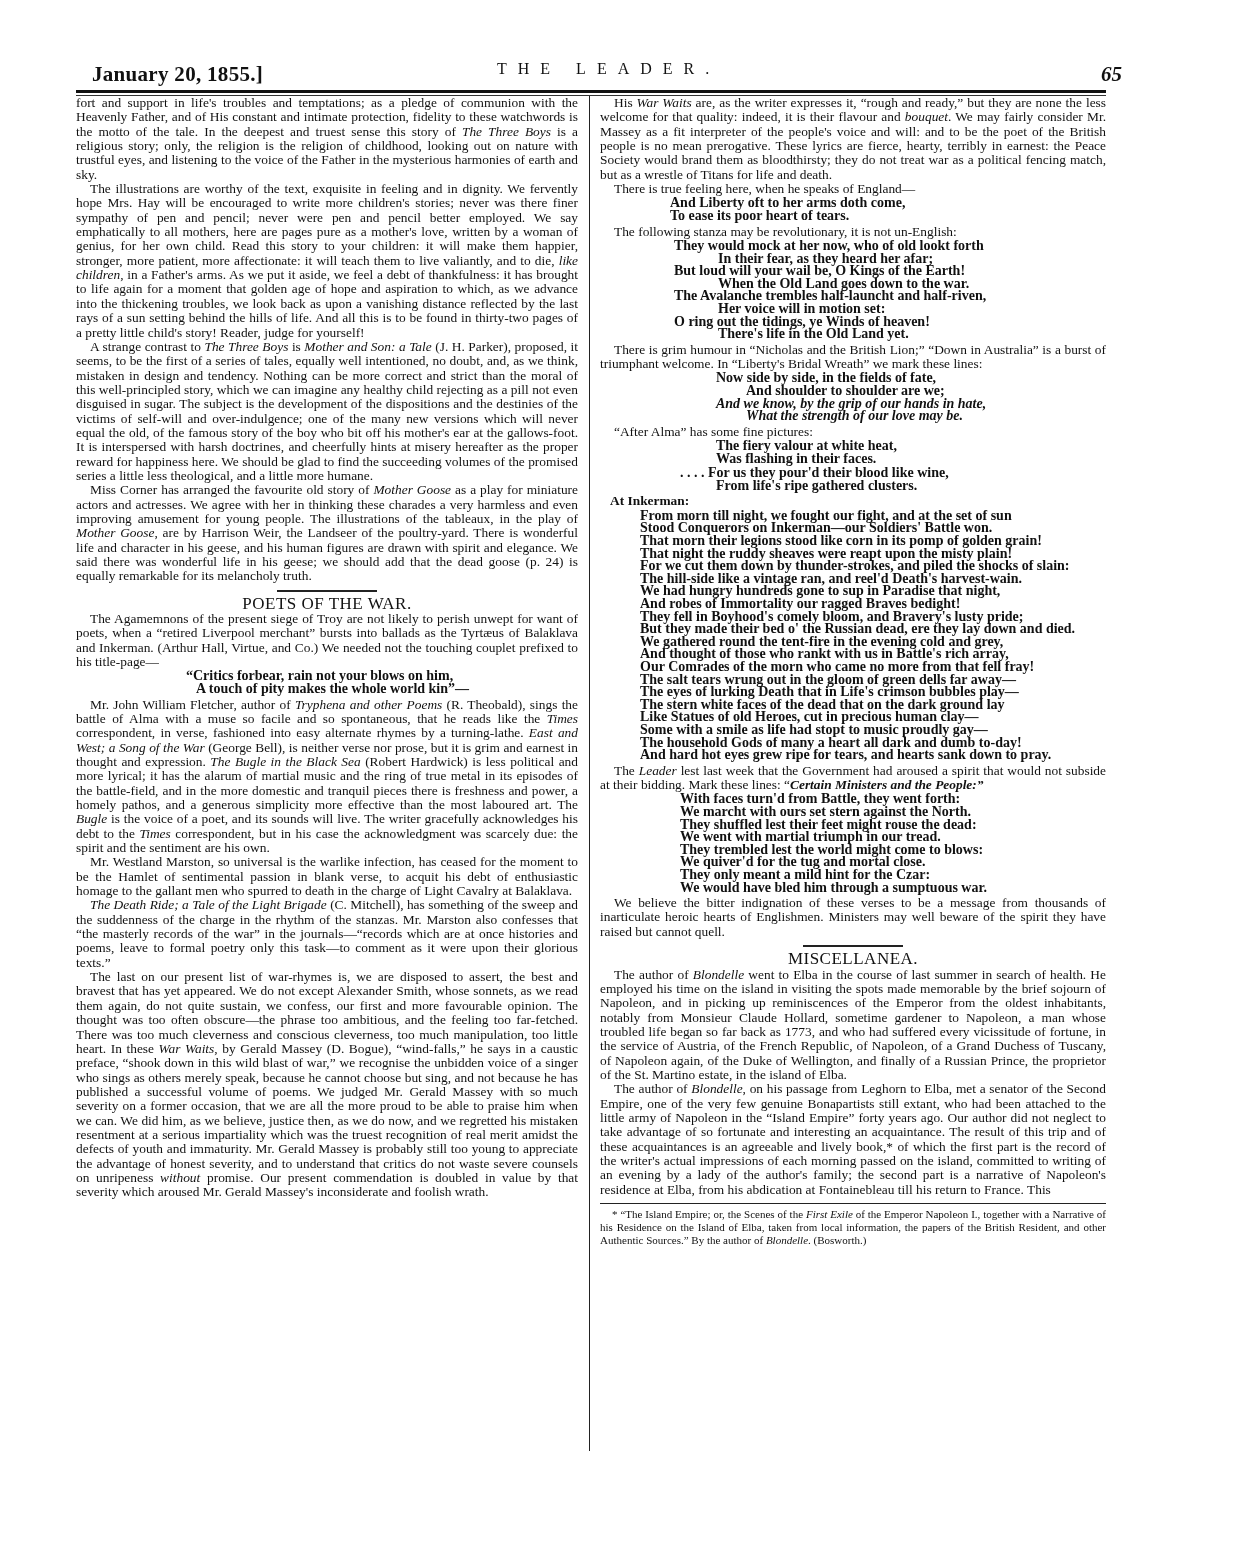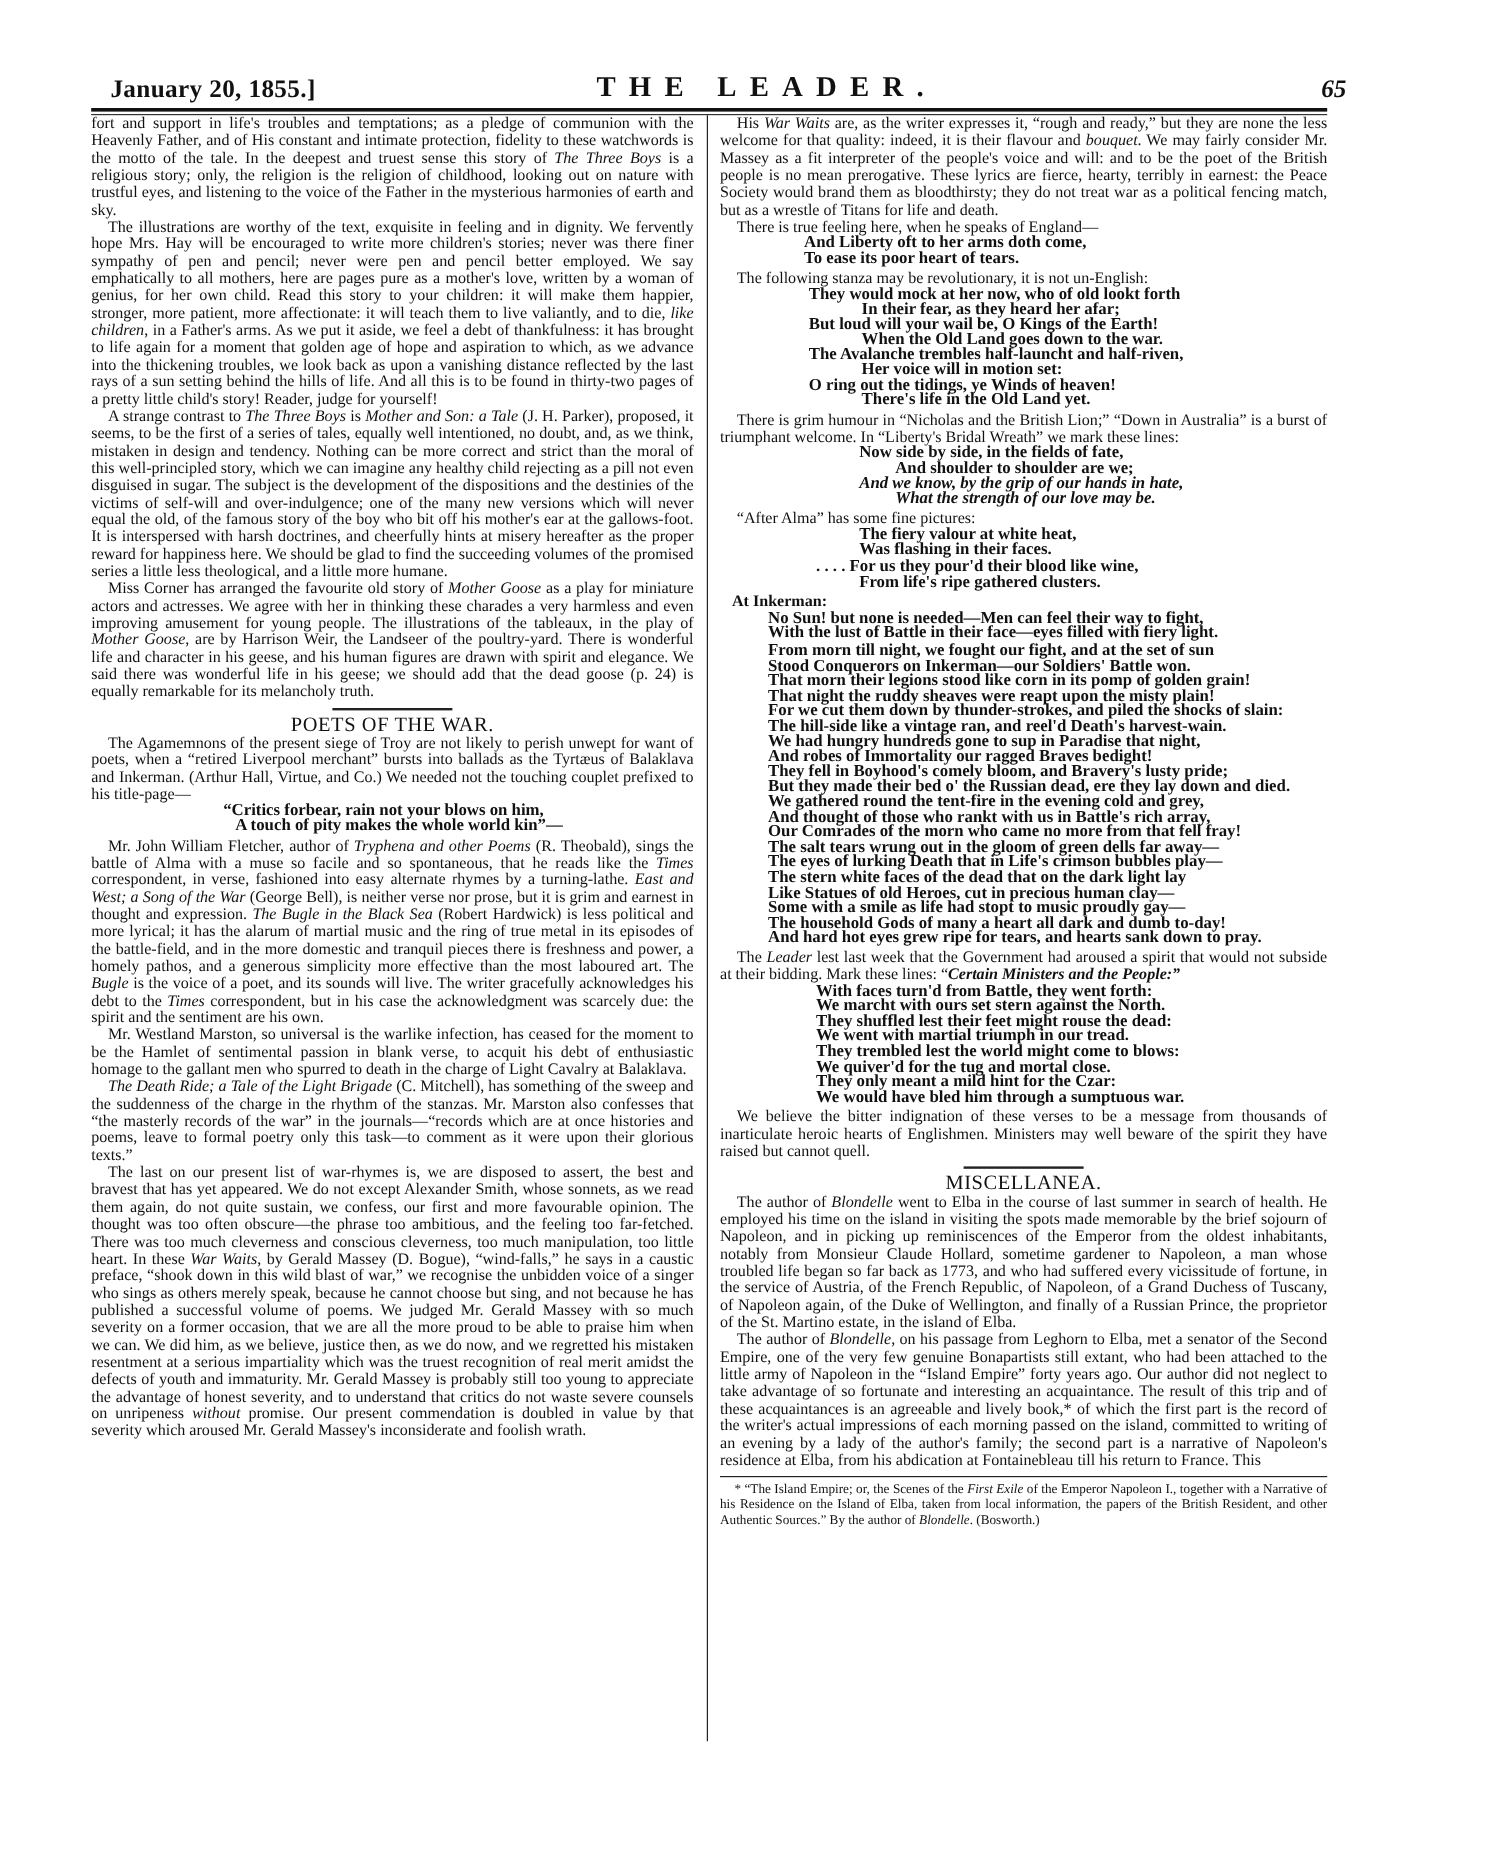--- a/index.html
+++ b/index.html
@@ -10,21 +10,21 @@
   }
   .masthead {
     position: absolute; left: 92px; top: 56px; width: 1030px; height: 34px;
   }
   .mh-date {
     position: absolute; left: 0; top: 6px;
     font-family: "Liberation Serif", serif; font-weight: bold; font-size: 21px; letter-spacing: 0.3px;
   }
   .mh-title {
     position: absolute; left: 405px; top: 4px;
-    font-family: "Liberation Serif", serif; font-weight: bold; font-size: 24px; letter-spacing: 11px;
+    font-family: "Liberation Serif", serif; font-weight: normal; font-size: 16px; letter-spacing: 11px;
   }
   .mh-page {
     position: absolute; right: 0; top: 6px;
     font-family: "Liberation Serif", serif; font-weight: bold; font-size: 21px; font-style: italic;
   }
   .rule-top {
     position: absolute; left: 76px; top: 90px; width: 1030px; height: 3px; background: #111;
   }
   .rule-top2 {
     position: absolute; left: 76px; top: 95px; width: 1030px; height: 1px; background: #333;
@@ -114,40 +114,36 @@
   <div class="verse" style="padding-left:116px;">
     <span class="ln">The fiery valour at white heat,</span>
     <span class="ln">Was flashing in their faces.</span>
   </div>
   <div class="verse" style="padding-left:80px;">
     <span class="ln">. . . . For us they pour'd their blood like wine,</span>
     <span class="ln" style="padding-left:36px;">From life's ripe gathered clusters.</span>
   </div>
   <p class="noindent heading-line" style="padding-left:10px;">At Inkerman:</p>
   <div class="verse" style="padding-left:40px;">
-    <span class="ln">No Sun! but none is needed—Men can feel their way to fight,</span>
-    <span class="ln">With the lust of Battle in their face—eyes filled with fiery light.</span>
-  </div>
-  <div class="verse" style="padding-left:40px;">
     <span class="ln">From morn till night, we fought our fight, and at the set of sun</span>
     <span class="ln">Stood Conquerors on Inkerman—our Soldiers' Battle won.</span>
     <span class="ln">That morn their legions stood like corn in its pomp of golden grain!</span>
     <span class="ln">That night the ruddy sheaves were reapt upon the misty plain!</span>
     <span class="ln">For we cut them down by thunder-strokes, and piled the shocks of slain:</span>
     <span class="ln">The hill-side like a vintage ran, and reel'd Death's harvest-wain.</span>
     <span class="ln">We had hungry hundreds gone to sup in Paradise that night,</span>
     <span class="ln">And robes of Immortality our ragged Braves bedight!</span>
     <span class="ln">They fell in Boyhood's comely bloom, and Bravery's lusty pride;</span>
     <span class="ln">But they made their bed o' the Russian dead, ere they lay down and died.</span>
     <span class="ln">We gathered round the tent-fire in the evening cold and grey,</span>
     <span class="ln">And thought of those who rankt with us in Battle's rich array,</span>
     <span class="ln">Our Comrades of the morn who came no more from that fell fray!</span>
     <span class="ln">The salt tears wrung out in the gloom of green dells far away—</span>
     <span class="ln">The eyes of lurking Death that in Life's crimson bubbles play—</span>
-    <span class="ln">The stern white faces of the dead that on the dark light lay</span>
+    <span class="ln">The stern white faces of the dead that on the dark ground lay</span>
     <span class="ln">Like Statues of old Heroes, cut in precious human clay—</span>
     <span class="ln">Some with a smile as life had stopt to music proudly gay—</span>
     <span class="ln">The household Gods of many a heart all dark and dumb to-day!</span>
     <span class="ln">And hard hot eyes grew ripe for tears, and hearts sank down to pray.</span>
   </div>
   <p><span>The </span><i>Leader</i><span> lest last week that the Government had aroused a spirit that would not subside at their bidding. Mark these lines: “</span><i class="bold">Certain Ministers and the People:”</i></p>
   <div class="verse" style="padding-left:80px;">
     <span class="ln">With faces turn'd from Battle, they went forth:</span>
     <span class="ln">We marcht with ours set stern against the North.</span>
     <span class="ln">They shuffled lest their feet might rouse the dead:</span>

